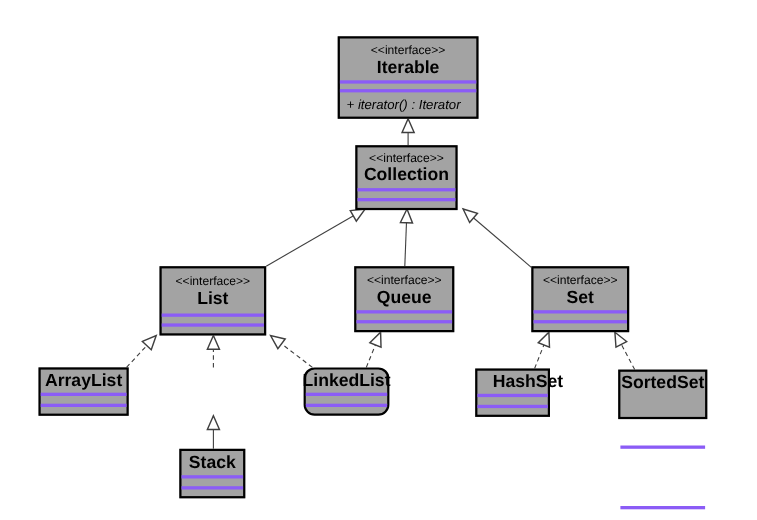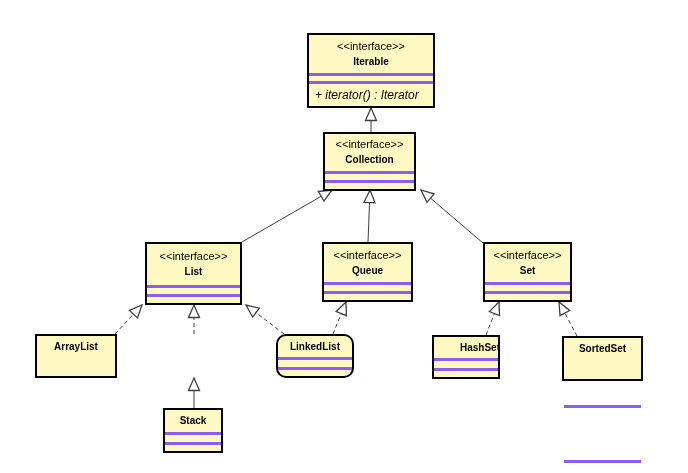--- a/index.html
+++ b/index.html
@@ -8,40 +8,40 @@
     width: 688px;
     height: 473px;
     background: #ffffff;
     font-family: "Liberation Sans", sans-serif;
     color: #000000;
     overflow: hidden;
   }
   svg.edges { position: absolute; left: 0; top: 0; }
   .uml-box {
     position: absolute;
-    background: #fef9c3;
+    background: #a3a3a3;
     border: 2px solid #000000;
     box-sizing: border-box;
     display: flex;
     flex-direction: column;
   }
   .uml-header {
     display: flex;
     flex-direction: column;
     align-items: center;
     justify-content: center;
     flex: 0 0 auto;
   }
   .stereotype {
     font-size: 11px;
     line-height: 15px;
     letter-spacing: 0px;
   }
   .class-name {
-    font-size: 10px;
+    font-size: 16px;
     font-weight: bold;
     line-height: 16px;
   }
   .compartment {
     border-top: 3px solid #8b5cf6;
     box-sizing: border-box;
     flex: 0 0 auto;
   }
   .compartment.grow { flex: 1 1 auto; }
   .operation {
@@ -118,21 +118,21 @@
 
   <div class="uml-box" style="left:483px; top:242px; width:89px; height:60px;">
     <div class="uml-header" style="height:38px;">
       <div class="stereotype">&lt;&lt;interface&gt;&gt;</div>
       <div class="class-name">Set</div>
     </div>
     <div class="compartment" style="height:9px;"></div>
     <div class="compartment grow"></div>
   </div>
 
-  <div class="uml-box" style="left:35px; top:334px; width:82px; height:44px;align-items:center;">
+  <div class="uml-box" style="left:35px; top:334px; width:82px; height:44px;">
     <div class="uml-header" style="height:21px;">
       <div class="class-name">ArrayList</div>
     </div>
     <div class="compartment" style="height:10px;"></div>
     <div class="compartment grow"></div>
   </div>
 
 
   <div class="uml-box" style="left:276px; top:334px; width:78px; height:44px;border-radius:10px;">
     <div class="uml-header" style="height:21px;">

